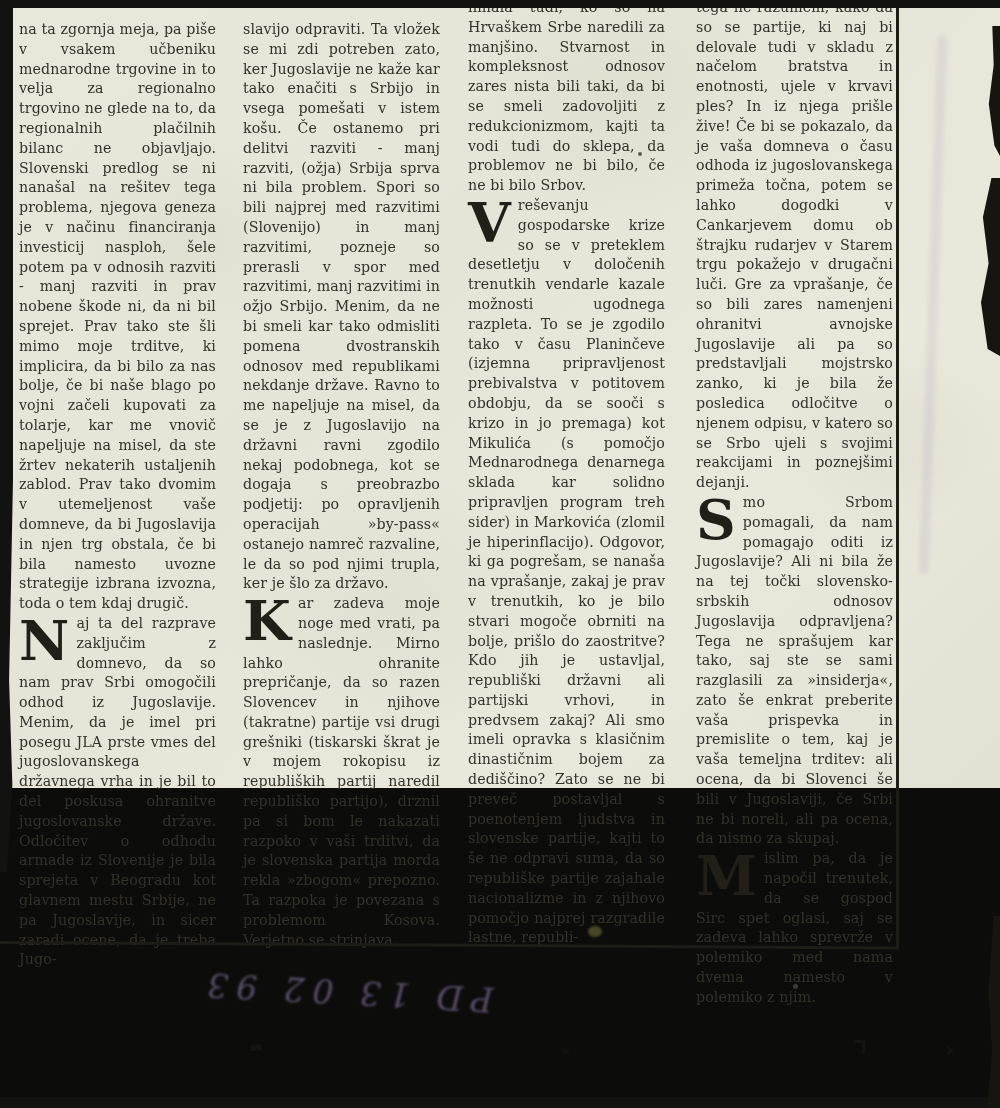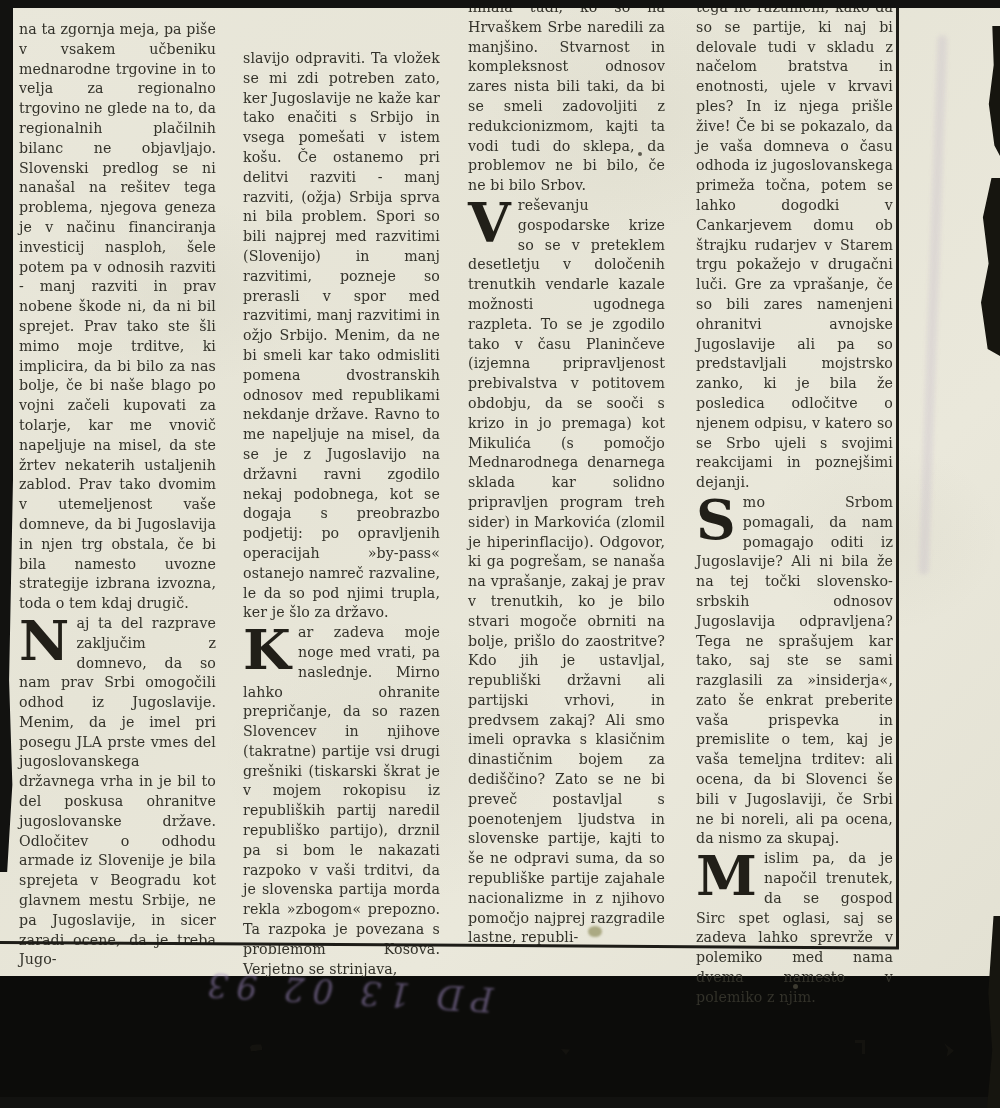--- a/index.html
+++ b/index.html
@@ -2,21 +2,21 @@
 <html><head>
 <meta charset="utf-8">
 <style>
   html,body{margin:0;padding:0;}
   body{
     width:1000px;height:1108px;overflow:hidden;
     background:#0c0c0a;
     font-family:"DejaVu Serif", serif;
   }
   .scan{
-    position:relative;width:1000px;height:976px;
+    position:relative;width:1000px;height:788px;
     background:linear-gradient(135deg,#e9e7da 0%,#e6e4d6 40%,#eae8db 70%,#e3e1d3 100%);
   }
   
   .scan::before{
     content:"";position:absolute;inset:0;pointer-events:none;
     background:
       radial-gradient(220px 160px at 18% 30%, rgba(120,120,95,.06), transparent 60%),
       radial-gradient(260px 200px at 62% 12%, rgba(120,120,95,.05), transparent 60%),
       radial-gradient(300px 240px at 40% 78%, rgba(110,110,90,.05), transparent 60%),
       radial-gradient(200px 160px at 88% 55%, rgba(120,120,95,.06), transparent 60%);
@@ -39,21 +39,21 @@
   .hrule{position:absolute;left:0;top:941px;width:899px;height:3px;background:#1d1c17;
     transform:rotate(0.35deg);transform-origin:left center;}
   
   .col{
     position:absolute;width:197px;text-align:justify;
     font-size:14.2px;line-height:19.8px;color:#33322a;
     letter-spacing:.1px;
   }
   .col p{margin:0;}
   .col1{left:19px;top:20px;}
-  .col2{left:243px;top:20px;margin-top:29px;}
+  .col2{left:243px;top:20px;}
   .col3{left:468px;top:-2px;}
   .col4{left:696px;top:-2px;}
   .dropcap{
     float:left;font-weight:bold;color:#211f18;
     font-size:55px;line-height:44px;
     padding:5px 7px 0 0;
   }
   
   .handwriting{
     position:absolute;left:228px;top:946px;width:266px;height:66px;

